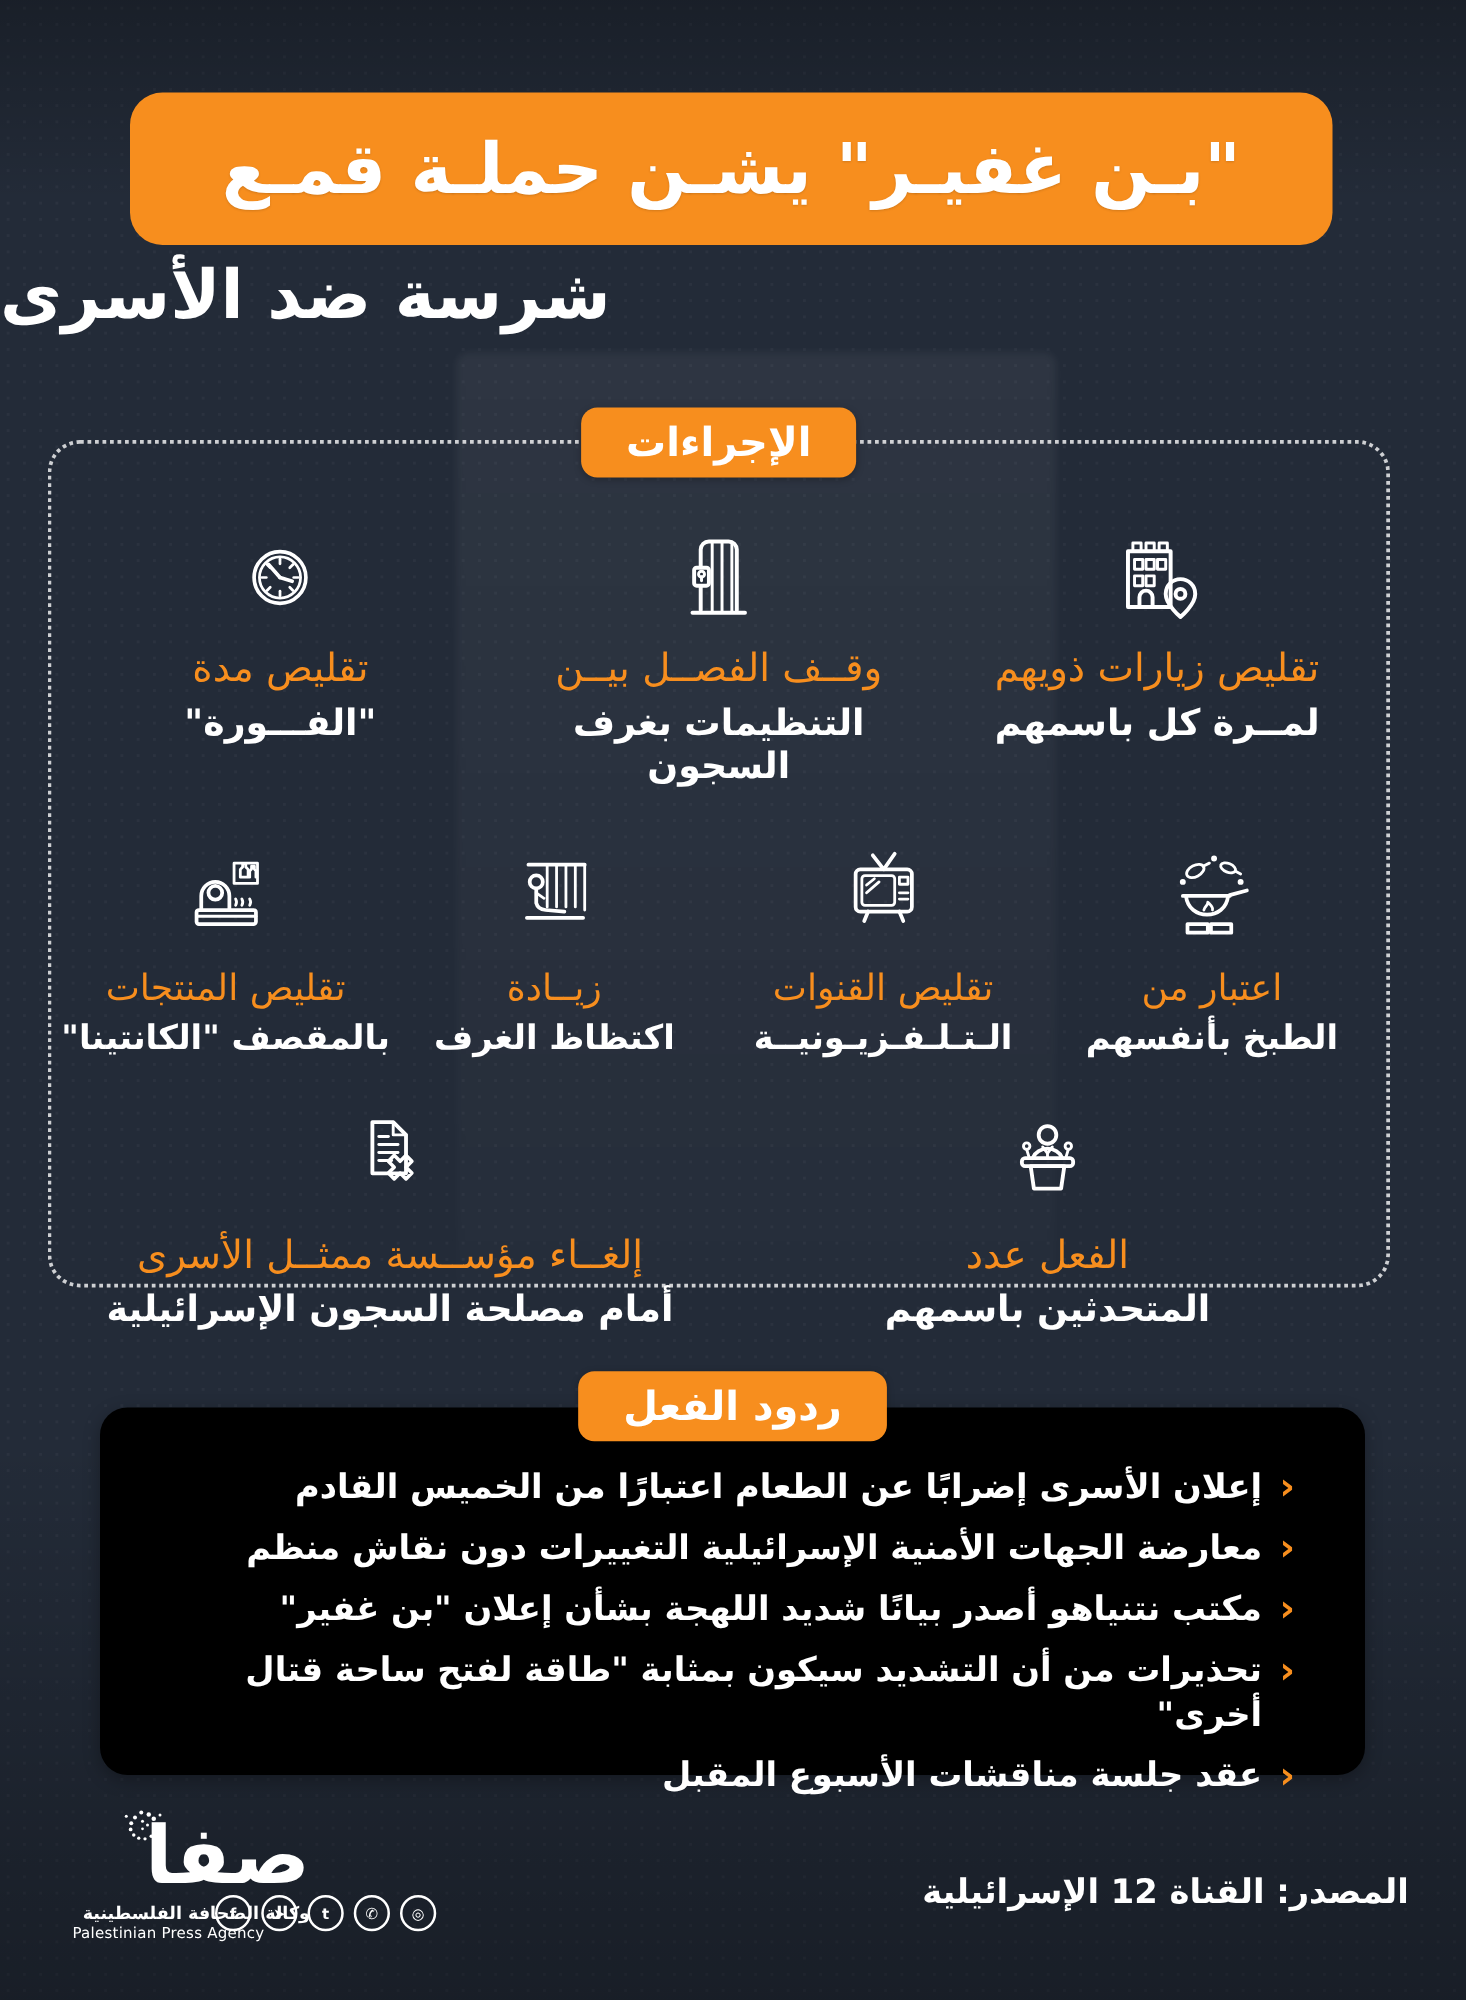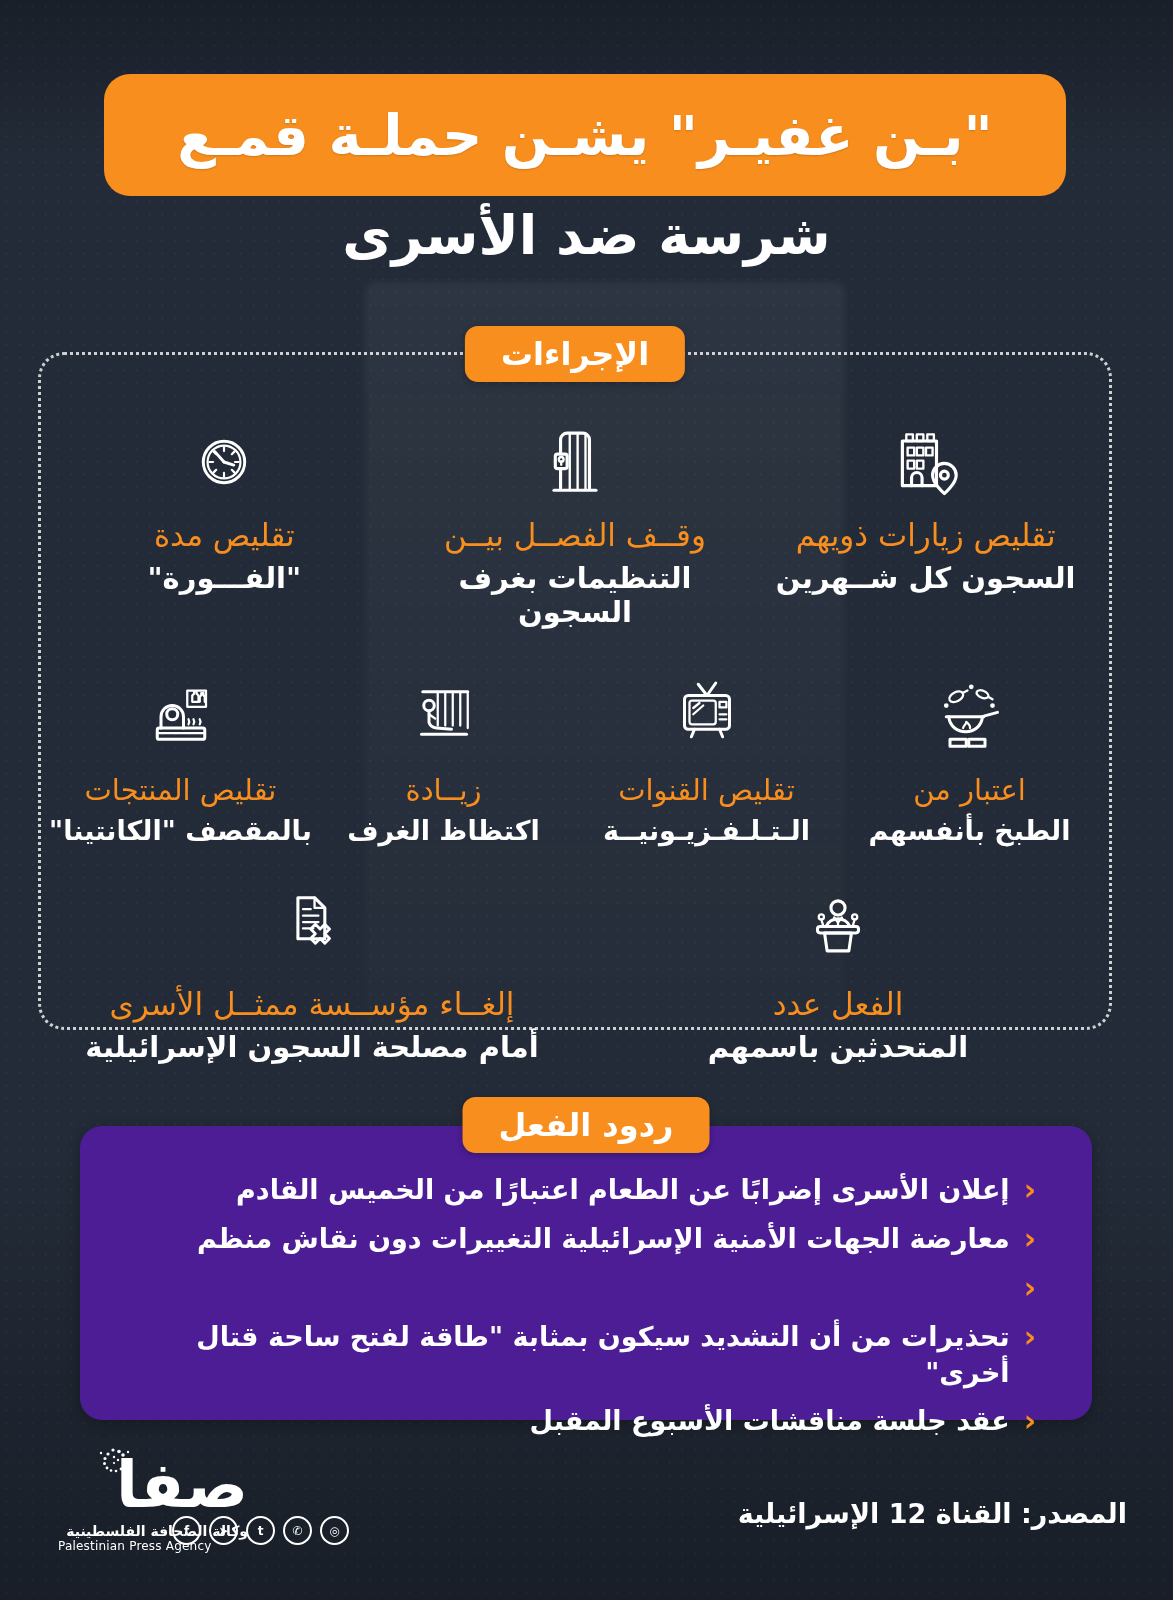--- a/index.html
+++ b/index.html
@@ -26,21 +26,21 @@
   
   .title-badge{
     position:absolute;left:104px;top:74px;width:962px;height:122px;
     background:#f78e1e;border-radius:26px;
     display:flex;align-items:center;justify-content:center;
     color:#fff;font-size:56px;font-weight:bold;direction:rtl;
     text-shadow:0 1px 2px rgba(0,0,0,.15);
   }
   .subtitle{
     position:absolute;left:0;top:204px;width:100%;
-    text-align:center;color:#fff;font-size:54px;font-weight:bold;direction:rtl;
+    text-align:left;color:#fff;font-size:54px;font-weight:bold;direction:rtl;
   }
   
   .proc-box{
     position:absolute;left:38px;top:352px;width:1074px;height:678px;
     border:3px dotted rgba(255,255,255,.78);border-radius:26px;box-sizing:border-box;
   }
   .badge{
     position:absolute;top:-29px;left:50%;transform:translateX(-50%);
     background:#f78e1e;color:#fff;font-size:32px;font-weight:bold;
     padding:9px 36px;border-radius:13px;white-space:nowrap;direction:rtl;
@@ -54,21 +54,21 @@
   .item .iconwrap{height:90px;display:flex;align-items:center;justify-content:center;}
   .item .t{color:#f78e1e;font-size:31px;font-weight:normal;margin-top:10px;}
   .item .s{color:#fff;font-size:29px;font-weight:600;margin-top:8px;}
   .proc-row.r2 .item .t{font-size:29px;}
   .proc-row.r2 .item .s{font-size:27px;}
   .icon-svg{stroke:#fff;fill:none;stroke-width:2.4;stroke-linecap:round;stroke-linejoin:round;}
   .icon-thin{stroke-width:1.8;}
   
   .react-panel{
     position:absolute;left:80px;top:1126px;width:1012px;height:294px;
-    background:#4c1d95;border-radius:22px;box-shadow:0 4px 14px rgba(0,0,0,.3);
+    background:#000000;border-radius:22px;box-shadow:0 4px 14px rgba(0,0,0,.3);
   }
   .react-list{
     list-style:none;margin:0;padding:46px 56px 0 30px;direction:rtl;
   }
   .react-list li{
     display:flex;align-items:flex-start;gap:14px;
     color:#fff;font-size:27px;font-weight:bold;line-height:1.32;
     margin-bottom:13px;
   }
   .react-list .chev{color:#f78e1e;font-size:30px;line-height:1.2;font-weight:bold;}
@@ -117,21 +117,21 @@
             <rect class="icon-thin" x="25" y="21" width="5" height="6"></rect>
             <rect class="icon-thin" x="32" y="21" width="5" height="6"></rect>
             <rect class="icon-thin" x="18" y="31" width="5" height="6"></rect>
             <rect class="icon-thin" x="25" y="31" width="5" height="6"></rect>
             <path d="M21,50 v-6 a4,4 0 0 1 8,0 v6"></path>
             <path d="M46,33 a9,9 0 0 1 9,9 c0,6.5 -9,14 -9,14 c0,0 -9,-7.5 -9,-14 a9,9 0 0 1 9,-9 z"></path>
             <circle cx="46" cy="42" r="3"></circle>
           </svg>
         </div>
         <div class="t">تقليص زيارات ذويهم</div>
-        <div class="s">السجون كل شــهرين</div>
+        <div class="s">لمــرة كل باسمهم</div>
       </div>
       <div class="item">
         <div class="iconwrap">
           <svg class="icon-svg" width="84" height="84" viewBox="0 0 64 64">
             <path d="M21,52 V15 a5,5 0 0 1 5,-5 h12 a5,5 0 0 1 5,5 V52"></path>
             <line class="icon-thin" x1="28" y1="11" x2="28" y2="52"></line>
             <line class="icon-thin" x1="34" y1="10" x2="34" y2="52"></line>
             <line class="icon-thin" x1="40" y1="11" x2="40" y2="52"></line>
             <rect x="17" y="26" width="9" height="11" rx="1.5" style="fill:#232b38"></rect>
             <circle class="icon-thin" cx="21.5" cy="30" r="1.8"></circle>
@@ -281,20 +281,21 @@
       <li>
         <span class="chev">‹</span>
         <span>إعلان الأسرى إضرابًا عن الطعام اعتبارًا من الخميس القادم</span>
       </li>
       <li>
         <span class="chev">‹</span>
         <span>معارضة الجهات الأمنية الإسرائيلية التغييرات دون نقاش منظم</span>
       </li>
       <li>
         <span class="chev">‹</span>
+        <span>مكتب نتنياهو أصدر بيانًا شديد اللهجة بشأن إعلان "بن غفير"</span>
       </li>
       <li>
         <span class="chev">‹</span>
         <span>تحذيرات من أن التشديد سيكون بمثابة "طاقة لفتح ساحة قتال أخرى"</span>
       </li>
       <li>
         <span class="chev">‹</span>
         <span>عقد جلسة مناقشات الأسبوع المقبل</span>
       </li>
     </ul>

